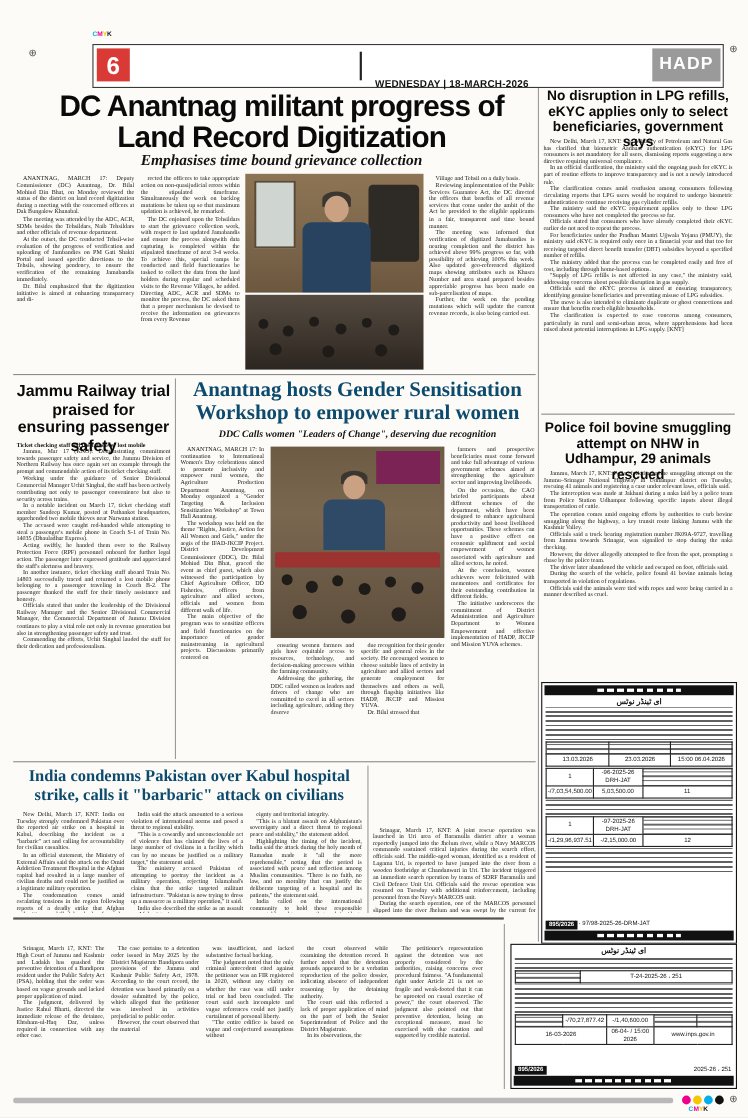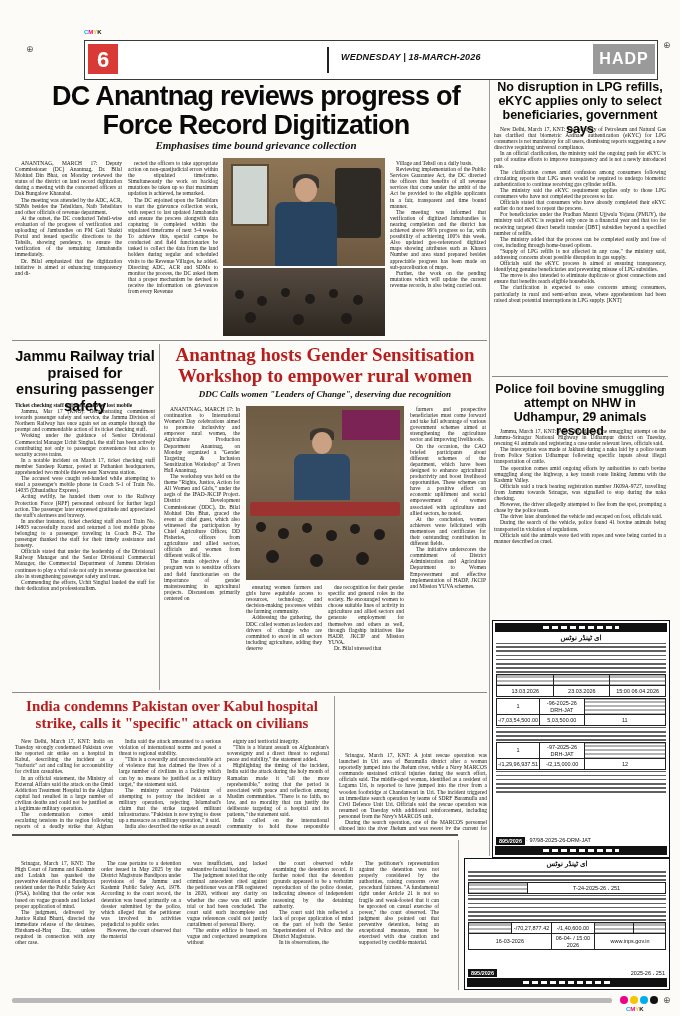--- a/index.html
+++ b/index.html
@@ -8,30 +8,30 @@
   
   .reg-mark{position:absolute;font-size:9px;color:#555;font-family:"DejaVu Sans",sans-serif;}
   .cmyk-label{position:absolute;font-family:"Liberation Sans",sans-serif;font-weight:bold;font-size:6px;letter-spacing:0;}
   .cmyk-label span{display:inline-block;}
   .c-c{color:#00aeef}.c-m{color:#ec008c}.c-y{color:#f7c600}.c-k{color:#111}
   .header-box{position:absolute;left:84px;top:40px;width:572px;height:38px;border:1px solid #3a3a3a;background:#fff;}
   .page-num{position:absolute;left:3px;top:3px;width:30px;height:30px;background:#d93a35;color:#fff;
             font-family:"Liberation Sans",sans-serif;font-weight:bold;font-size:22px;text-align:center;line-height:31px;}
   .paper-name{position:absolute;left:42px;top:2px;font-family:"Liberation Serif",serif;font-weight:bold;font-size:24px;letter-spacing:-0.5px;}
   .mast-divider{position:absolute;left:242px;top:6px;width:2px;height:26px;background:#222;}
-  .date-line{position:absolute;left:256px;top:11px;font-family:"Liberation Sans",sans-serif;font-weight:bold;font-size:9px;letter-spacing:0.2px;font-style:italic;}
+  .date-line{position:absolute;left:256px;top:30px;font-family:"Liberation Sans",sans-serif;font-weight:bold;font-size:9px;letter-spacing:0.2px;}
   .news-badge{position:absolute;right:2px;top:3px;width:62px;height:30px;background:#9a9a9a;color:#fff;
               font-family:"Liberation Sans",sans-serif;font-weight:bold;font-size:16px;text-align:center;line-height:30px;letter-spacing:1px;}
   
   .lead-headline{position:absolute;left:30px;top:82px;width:452px;text-align:center;
        font-family:"Liberation Sans",sans-serif;font-weight:bold;font-size:27px;line-height:29px;letter-spacing:-0.8px;color:#0a0a0a;}
   .lead-subhead{position:absolute;left:30px;top:139px;width:452px;text-align:center;
-       font-family:"Liberation Serif",serif;font-style:italic;font-weight:bold;font-size:11px;}
+       font-family:"Liberation Serif",serif;font-style:italic;font-weight:bold;font-size:14px;}
   .h-sans{font-family:"Liberation Sans",sans-serif;font-weight:bold;text-align:center;color:#0a0a0a;}
-  .h-serif{font-family:"Liberation Serif",serif;font-weight:bold;text-align:center;color:#b91c1c;}
+  .h-serif{font-family:"Liberation Serif",serif;font-weight:bold;text-align:center;color:#0c4a6e;}
   .subhead-italic{font-family:"Liberation Serif",serif;font-style:italic;font-weight:bold;text-align:center;}
   
   .col{position:absolute;overflow:hidden;text-align:justify;font-size:5.5px;line-height:6.1px;}
   .col p{margin:0;text-indent:6px;}
   .col p:first-child{text-indent:6px;}
   .leadin{font-weight:bold;text-indent:0 !important;}
   
   .hrule{position:absolute;background:#8a8a8a;height:1px;}
   .hrule-heavy{position:absolute;background:#555;height:2px;}
   .vrule{position:absolute;background:#9a9a9a;width:1px;}
@@ -75,21 +75,21 @@
     <span class="c-c">C</span><span class="c-m">M</span><span class="c-y">Y</span><span class="c-k">K</span>
   </div>
 
   <div class="header-box">
     <div class="page-num">6</div>
     <div class="mast-divider"></div>
     <div class="date-line">WEDNESDAY | 18-MARCH-2026</div>
     <div class="news-badge">HADP</div>
   </div>
 
-  <div class="lead-headline">DC Anantnag reviews progress of Force Record Digitization</div>
+  <div class="lead-headline">DC Anantnag militant progress of Land Record Digitization</div>
   <div class="lead-subhead">Emphasises time bound grievance collection</div>
 
   <div class="col" style="left:15px;top:160px;width:107px;height:176px;">
       <p>ANANTNAG, MARCH 17: Deputy Commissioner (DC) Anantnag, Dr. Bilal Mohiud Din Bhat, on Monday reviewed the status of the district on land record digitization during a meeting with the concerned officers at Dak Bungalow Khanabal.</p>
       <p>The meeting was attended by the ADC, ACR, SDMs besides the Tehsildars, Naib Tehsildars and other officials of revenue department.</p>
       <p>At the outset, the DC conducted Tehsil-wise evaluation of the progress of verification and uploading of Jambandies on PM Gati Shakti Portal and issued specific directions to the Tehsils, showing pendency, to ensure the verification of the remaining Jamabandis immediately.</p>
       <p>Dr. Bilal emphasized that the digitization initiative is aimed at enhancing transparency and di-</p>
     </div>
   <div class="col" style="left:128px;top:160px;width:90px;height:176px;">
       <p>rected the officers to take appropriate action on non-quasijudicial errors within the stipulated timeframe. Simultaneously the work on backlog mutations be taken up so that maximum updation is achieved, he remarked.</p>
@@ -255,21 +255,21 @@
     <div class="dot-person" style="left:80px;top:124px;width:11px;height:11px;"></div>
     <div class="dot-person" style="left:104px;top:118px;width:10px;height:10px;"></div>
     <div class="dot-person" style="left:128px;top:123px;width:11px;height:11px;"></div>
     <div class="dot-person" style="left:20px;top:144px;width:13px;height:13px;"></div>
     <div class="dot-person" style="left:64px;top:148px;width:13px;height:13px;"></div>
     <div class="dot-person" style="left:110px;top:146px;width:13px;height:13px;"></div>
   </div>
 
   <div class="hrule" style="left:12px;top:692px;width:475px;"></div>
 
-  <div class="h-serif" style="position:absolute;left:15px;top:698px;width:314px;font-size:15px;line-height:17px;">India condemns Pakistan over Kabul hospital strike, calls it "specific" attack on civilians</div>
+  <div class="h-serif" style="position:absolute;left:15px;top:698px;width:314px;font-size:15px;line-height:17px;">India condemns Pakistan over Kabul hospital strike, calls it "barbaric" attack on civilians</div>
   <div class="col" style="left:15px;top:738px;width:98px;height:92px;">
       <p>New Delhi, March 17, KNT: India on Tuesday strongly condemned Pakistan over the reported air strike on a hospital in Kabul, describing the incident as a "barbaric" act and calling for accountability for civilian casualties.</p>
       <p>In an official statement, the Ministry of External Affairs said the attack on the Omid Addiction Treatment Hospital in the Afghan capital had resulted in a large number of civilian deaths and could not be justified as a legitimate military operation.</p>
       <p>The condemnation comes amid escalating tensions in the region following reports of a deadly strike that Afghan authorities say killed hundreds of people, while Pakistan has denied targeting civilians.</p>
     </div>
   <div class="col" style="left:119px;top:738px;width:102px;height:92px;">
       <p>India said the attack amounted to a serious violation of international norms and posed a threat to regional stability.</p>
       <p>"This is a cowardly and unconscionable act of violence that has claimed the lives of a large number of civilians in a facility which can by no means be justified as a military target," the statement said.</p>
       <p>The ministry accused Pakistan of attempting to portray the incident as a military operation, rejecting Islamabad's claim that the strike targeted militant infrastructure. "Pakistan is now trying to dress up a massacre as a military operation," it said.</p>
       <p>India also described the strike as an assault on Afghanistan's sover-</p>

